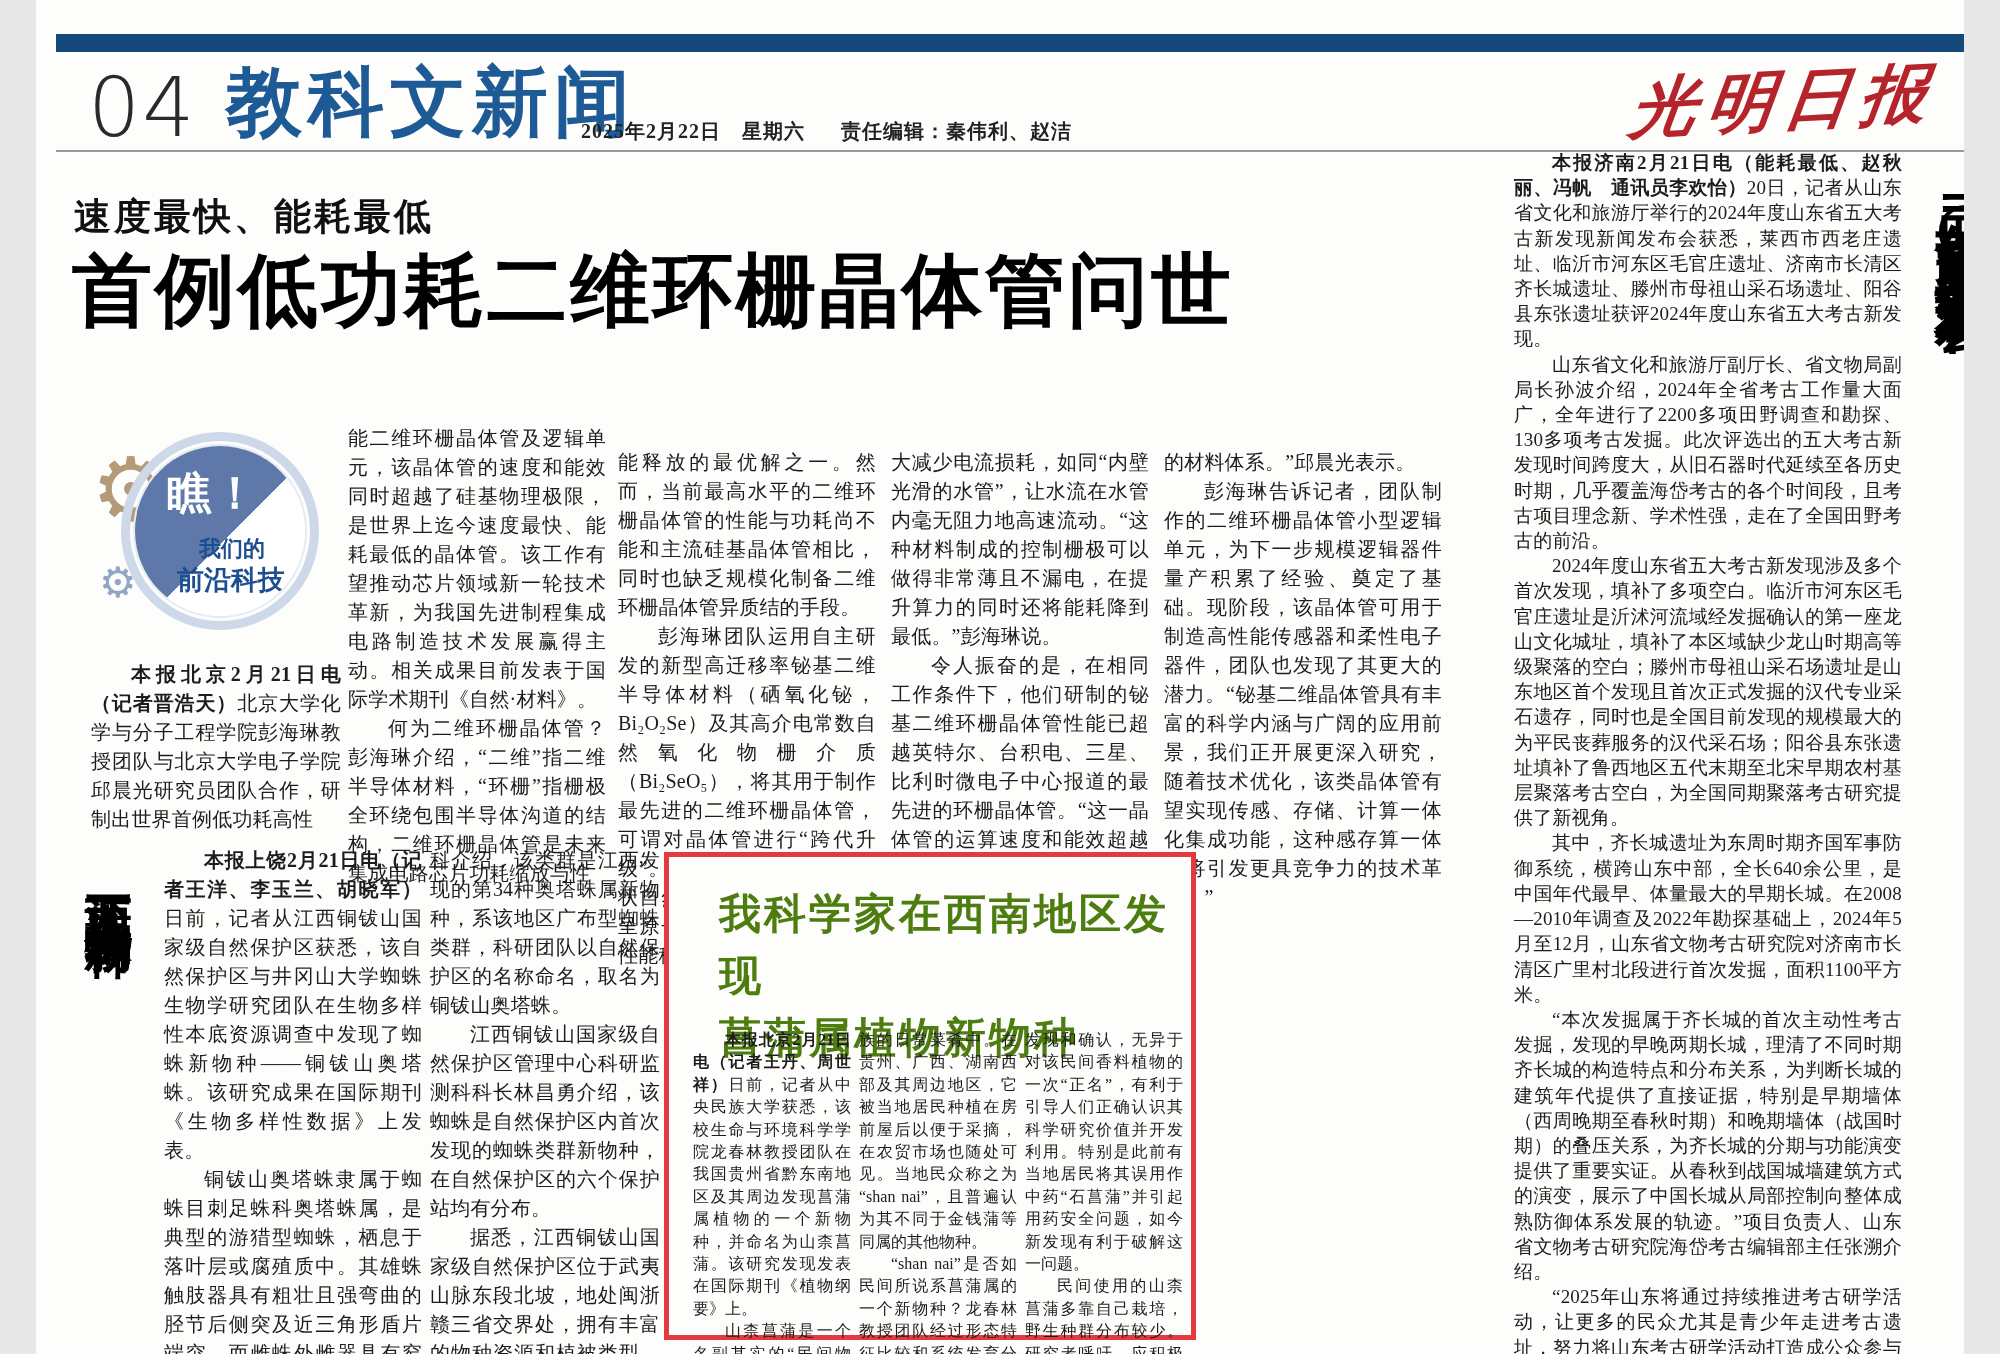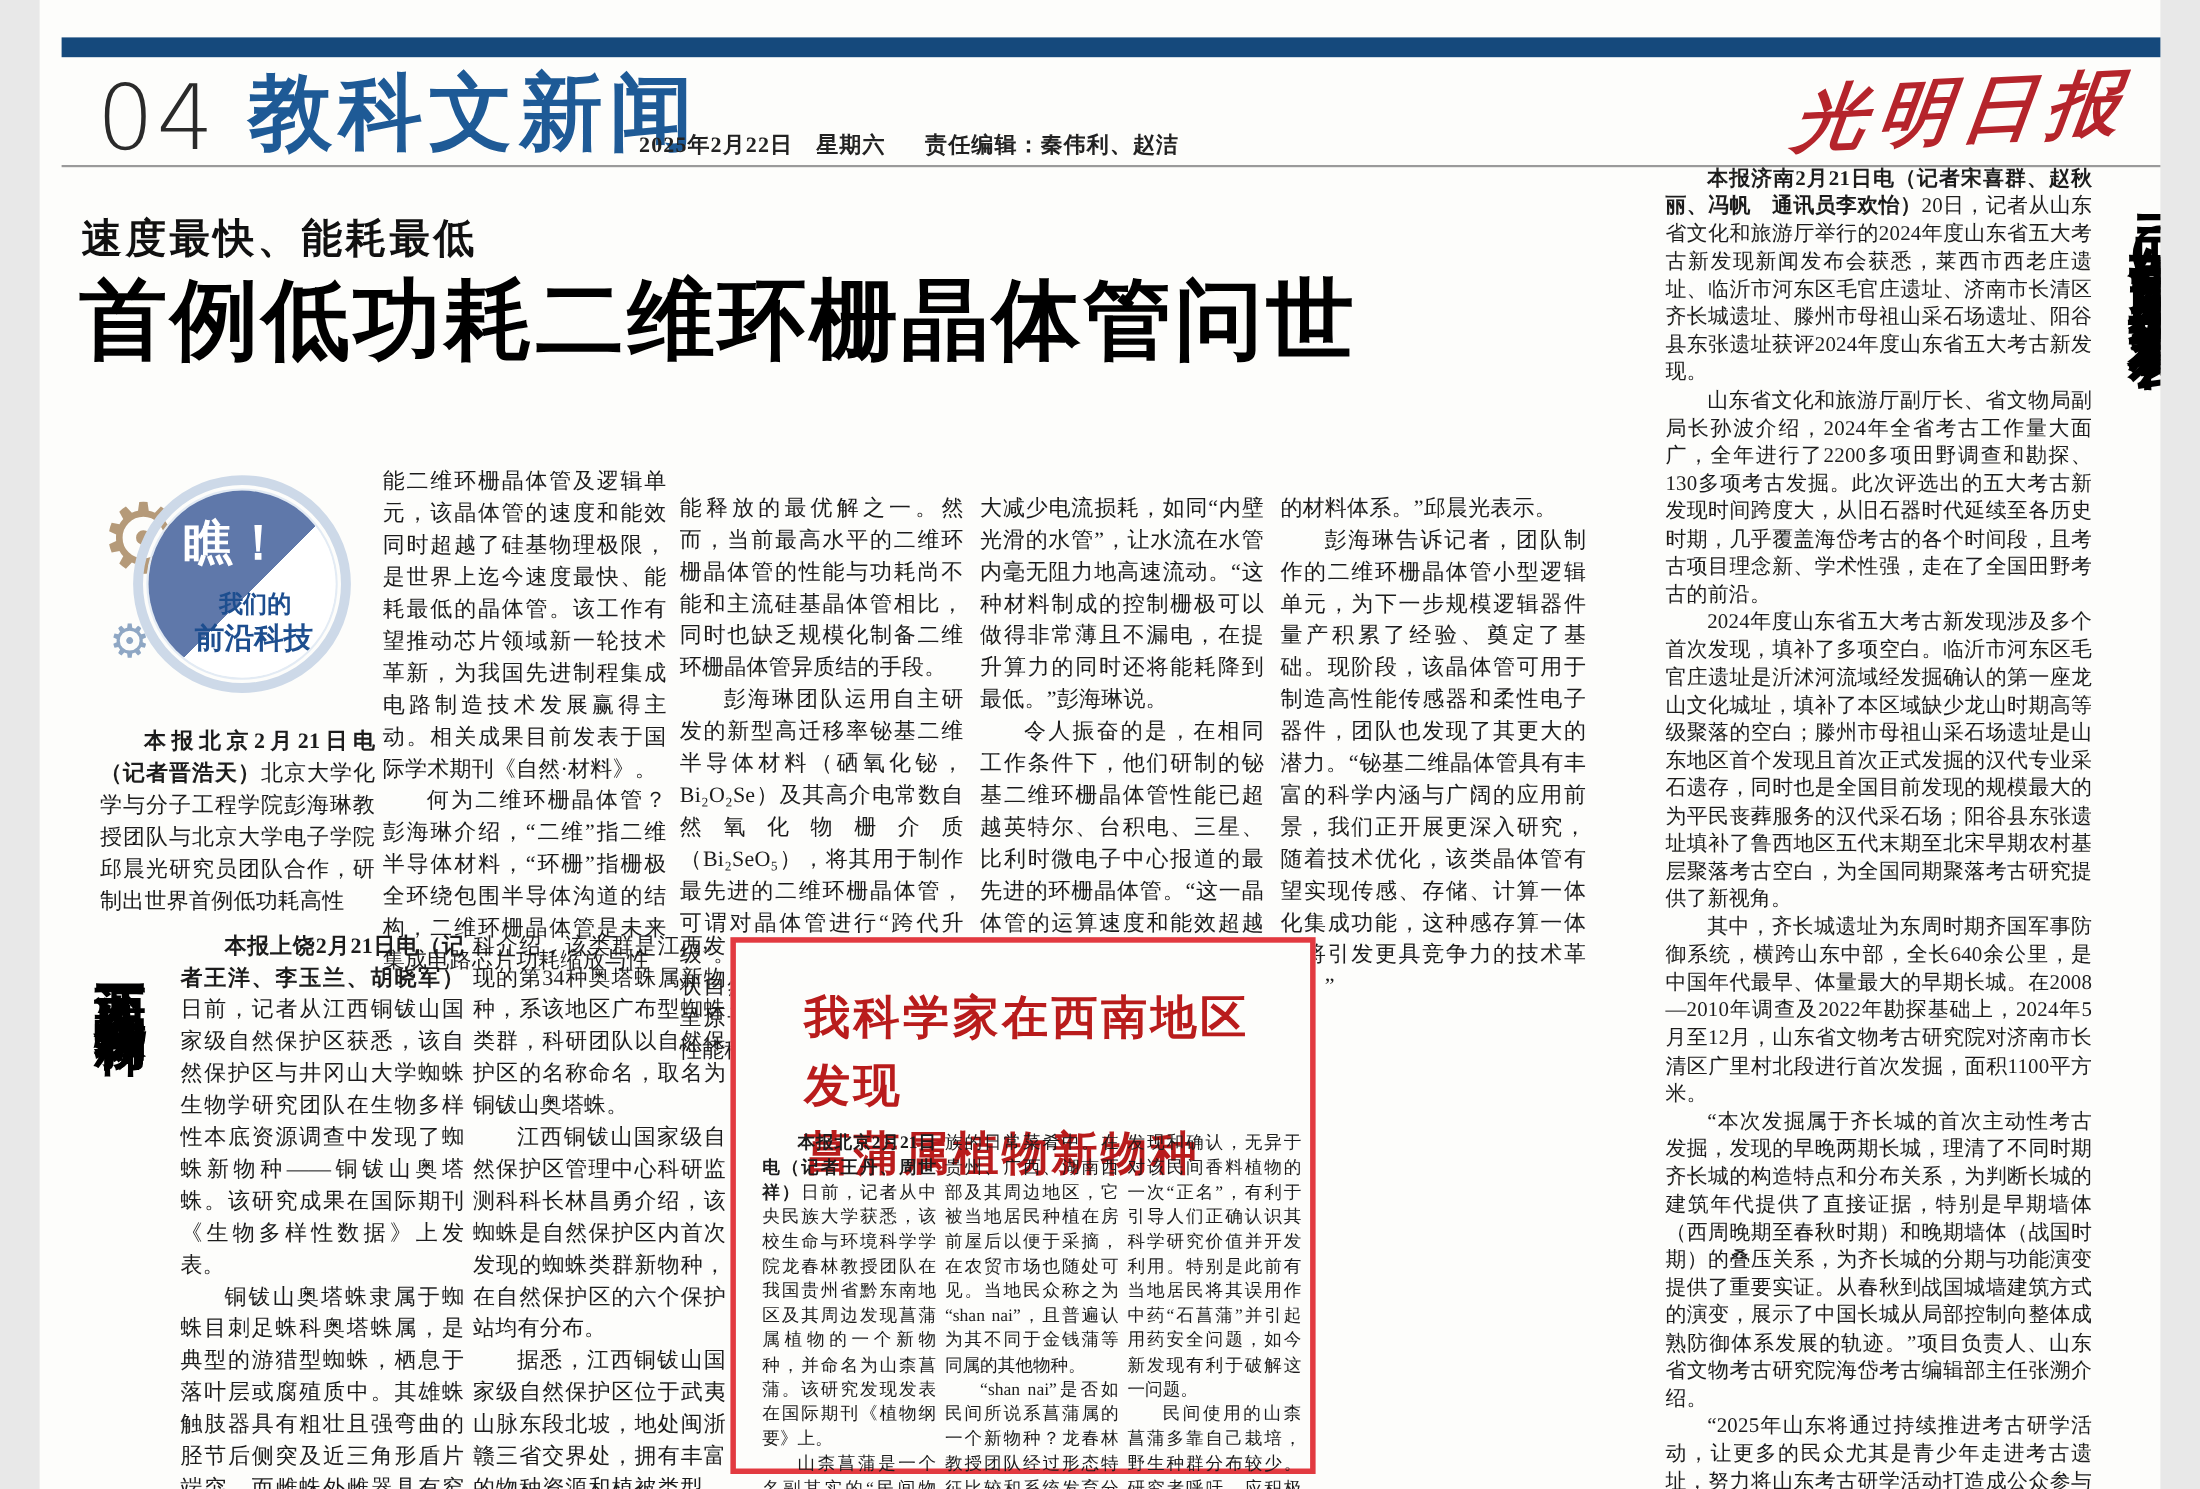--- a/index.html
+++ b/index.html
@@ -54,22 +54,22 @@
   .vert { writing-mode:vertical-rl; text-orientation:upright; }
   .jx-title { position:absolute; left:42px; top:858px; height:496px; font-size:47px; font-weight:900;
               letter-spacing:4px; color:#000; }
   .jx-body { font-size:20px; line-height:29px; letter-spacing:0.2px; }
   .jx1 { left:128px; top:846px; width:258px; }
   .jx2 { left:394px; top:846px; width:230px; }
 
   
   .redbox { position:absolute; left:628px; top:852px; width:532px; height:488px;
             border:5px solid #e23a40; box-sizing:border-box; background:#fdfdfb; }
-  .rb-title { position:absolute; left:50px; top:26px; margin:12px; font-size:42px; font-weight:900;
-              letter-spacing:3px; line-height:62px; color:#b91c1c; }
+  .rb-title { position:absolute; left:50px; top:26px; margin:0; font-size:42px; font-weight:900;
+              letter-spacing:3px; line-height:62px; color:#4d7c0f; }
   .rb-body { font-size:16px; line-height:22.4px; }
   .rb1 { left:24px;  top:172px; width:158px; }
   .rb2 { left:190px; top:172px; width:158px; }
   .rb3 { left:356px; top:172px; width:158px; }
   .redbox .col { position:absolute; text-align:justify; }
 
   
   .sd-col { left:1478px; top:150px; width:388px; font-size:19px; line-height:25.2px; letter-spacing:0.2px; }
 
   
@@ -150,21 +150,21 @@
         <p class="para cont">族的日常菜肴中。在贵州、广西、湖南西部及其周边地区，它被当地居民种植在房前屋后以便于采摘，在农贸市场也随处可见。当地民众称之为“shan nai”，且普遍认为其不同于金钱蒲等同属的其他物种。</p>
         <p class="para">“shan nai”是否如民间所说系菖蒲属的一个新物种？龙春林教授团队经过形态特征比较和系统发育分析，得出肯定结论。</p>
       </div>
     <div class="col rb-body rb3">
         <p class="para cont">发现和确认，无异于对该民间香料植物的一次“正名”，有利于引导人们正确认识其科学研究价值并开发利用。特别是此前有当地居民将其误用作中药“石菖蒲”并引起用药安全问题，如今新发现有利于破解这一问题。</p>
         <p class="para">民间使用的山柰菖蒲多靠自己栽培，野生种群分布较少。研究者呼吁，应积极采取栖息地保护等有针对性的策略，加强该物种的保护和可持续利用。</p>
       </div>
   </div>
 
   <div class="col sd-col">
-      <p class="para"><b>本报济南2月21日电（记者宋喜群、赵秋丽、冯帆　通讯员李欢怡）</b>20日，记者从山东省文化和旅游厅举行的2024年度山东省五大考古新发现新闻发布会获悉，莱西市西老庄遗址、临沂市河东区毛官庄遗址、济南市长清区齐长城遗址、滕州市母祖山采石场遗址、阳谷县东张遗址获评2024年度山东省五大考古新发现。</p>
+      <p class="para"><b>本报济南2月21日电（能耗最低、赵秋丽、冯帆　通讯员李欢怡）</b>20日，记者从山东省文化和旅游厅举行的2024年度山东省五大考古新发现新闻发布会获悉，莱西市西老庄遗址、临沂市河东区毛官庄遗址、济南市长清区齐长城遗址、滕州市母祖山采石场遗址、阳谷县东张遗址获评2024年度山东省五大考古新发现。</p>
       <p class="para">山东省文化和旅游厅副厅长、省文物局副局长孙波介绍，2024年全省考古工作量大面广，全年进行了2200多项田野调查和勘探、130多项考古发掘。此次评选出的五大考古新发现时间跨度大，从旧石器时代延续至各历史时期，几乎覆盖海岱考古的各个时间段，且考古项目理念新、学术性强，走在了全国田野考古的前沿。</p>
       <p class="para">2024年度山东省五大考古新发现涉及多个首次发现，填补了多项空白。临沂市河东区毛官庄遗址是沂沭河流域经发掘确认的第一座龙山文化城址，填补了本区域缺少龙山时期高等级聚落的空白；滕州市母祖山采石场遗址是山东地区首个发现且首次正式发掘的汉代专业采石遗存，同时也是全国目前发现的规模最大的为平民丧葬服务的汉代采石场；阳谷县东张遗址填补了鲁西地区五代末期至北宋早期农村基层聚落考古空白，为全国同期聚落考古研究提供了新视角。</p>
       <p class="para">其中，齐长城遗址为东周时期齐国军事防御系统，横跨山东中部，全长640余公里，是中国年代最早、体量最大的早期长城。在2008—2010年调查及2022年勘探基础上，2024年5月至12月，山东省文物考古研究院对济南市长清区广里村北段进行首次发掘，面积1100平方米。</p>
       <p class="para">“本次发掘属于齐长城的首次主动性考古发掘，发现的早晚两期长城，理清了不同时期齐长城的构造特点和分布关系，为判断长城的建筑年代提供了直接证据，特别是早期墙体（西周晚期至春秋时期）和晚期墙体（战国时期）的叠压关系，为齐长城的分期与功能演变提供了重要实证。从春秋到战国城墙建筑方式的演变，展示了中国长城从局部控制向整体成熟防御体系发展的轨迹。”项目负责人、山东省文物考古研究院海岱考古编辑部主任张溯介绍。</p>
       <p class="para">“2025年山东将通过持续推进考古研学活动，让更多的民众尤其是青少年走进考古遗址，努力将山东考古研学活动打造成公众参与考古和文化遗产保护的有效途径，使其在传承弘扬中华优秀传统文化、培养公众科学素养与人文精神、增强文化自信等方面发挥积极作用。”山东省文旅厅考古处处长兰玉富说。</p>
     </div>
   <div class="right-vert-headline vert">二〇二四年度山东省五大考古新发现公布</div>
 
 </div>
 

